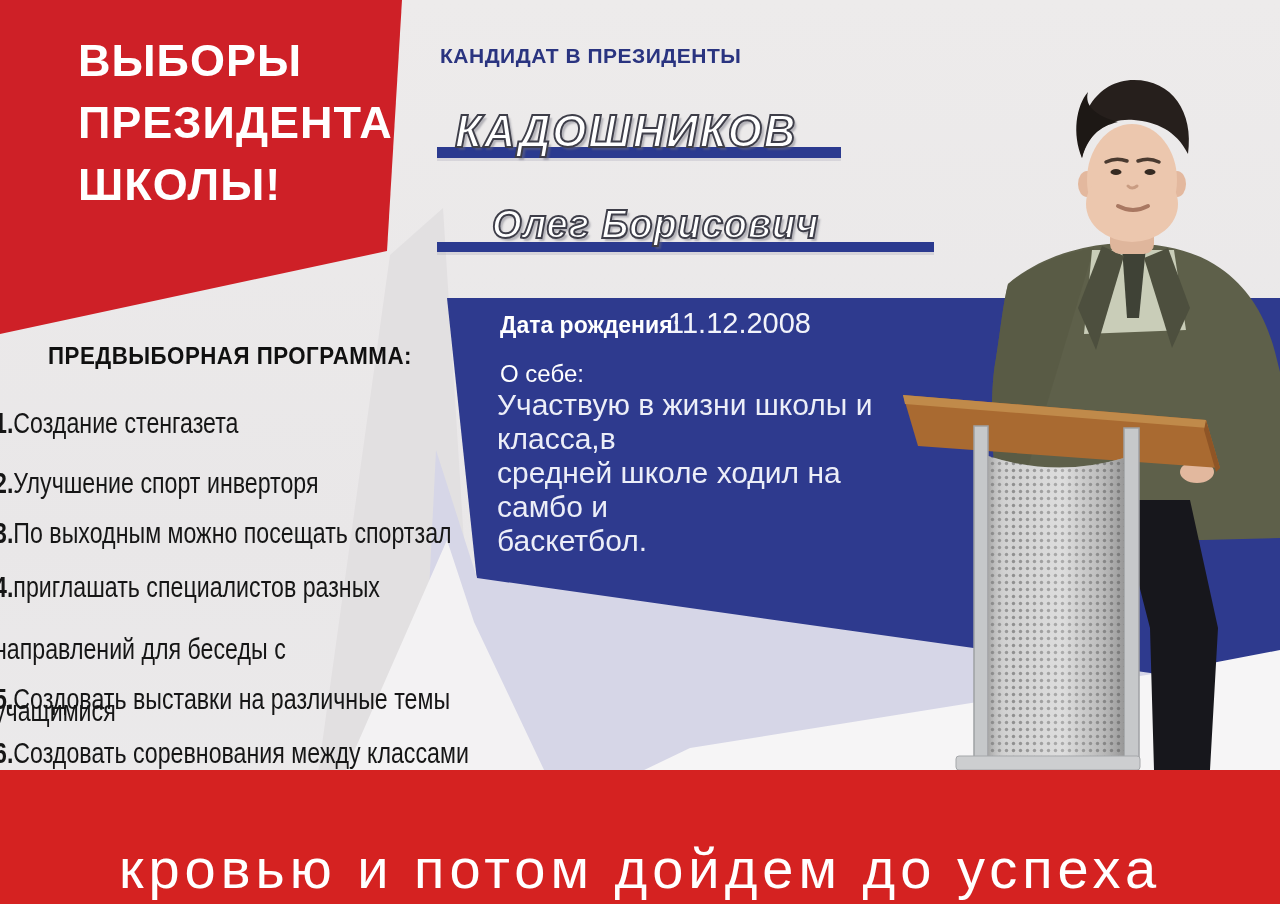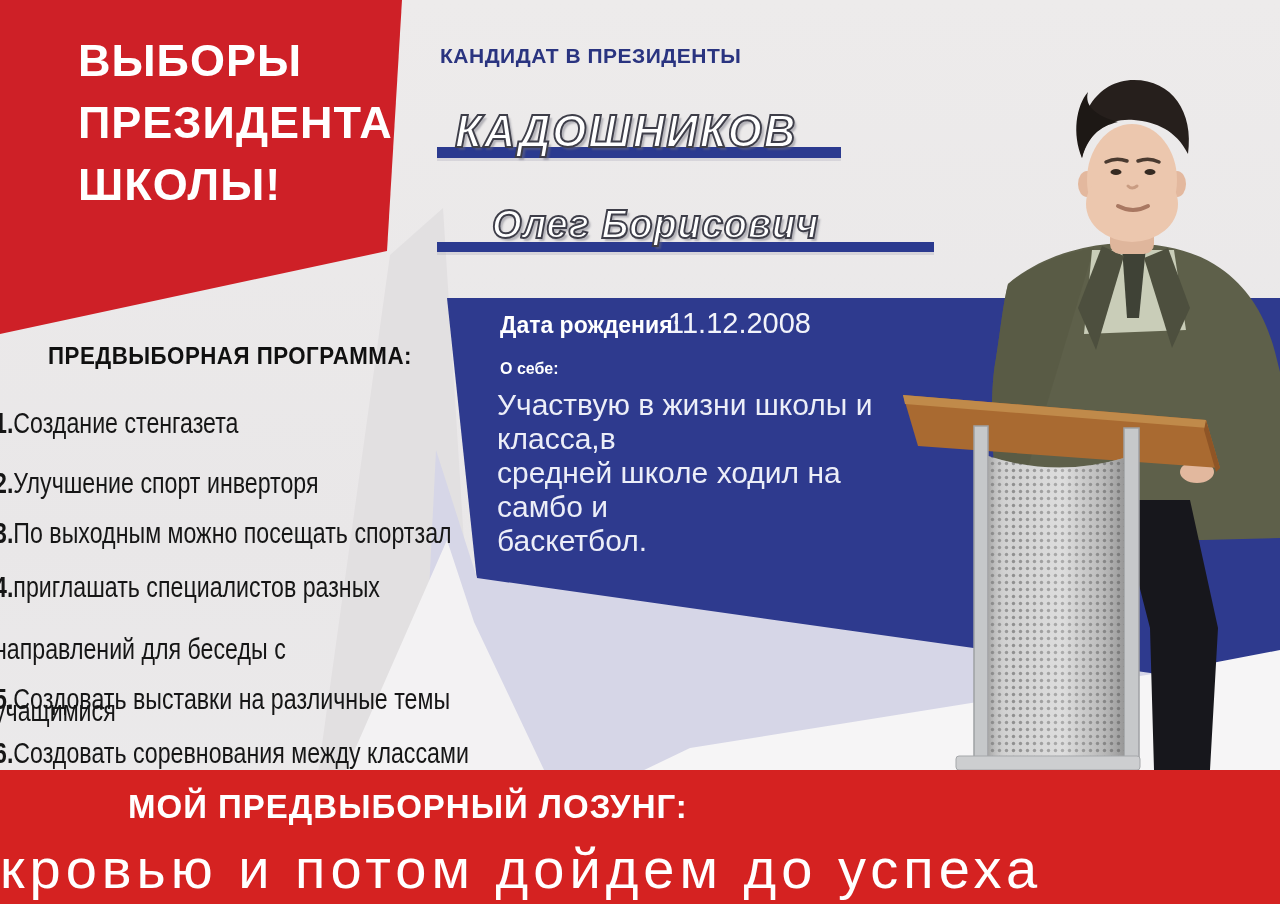--- a/index.html
+++ b/index.html
@@ -40,21 +40,21 @@
     font-size:40px;font-weight:bold;font-style:italic;letter-spacing:1px;
     -webkit-text-stroke:2px #3e3e49;
     text-shadow:3px 3px 2px rgba(110,110,125,.45);
     transform:scaleX(.95);transform-origin:left top;
   }
   .name-bar1{position:absolute;left:437px;top:147px;width:404px;height:11px;background:#2b3a8f;z-index:10;box-shadow:0 3px 0 rgba(150,150,170,.25);}
   .name-bar2{position:absolute;left:437px;top:242px;width:497px;height:10px;background:#2b3a8f;z-index:10;box-shadow:0 3px 0 rgba(150,150,170,.25);}
   
   .birth-label{position:absolute;left:500px;top:312px;z-index:12;color:#fff;font-size:23px;font-weight:bold;}
   .birth-value{position:absolute;left:668px;top:307px;z-index:12;color:#f2f3fa;font-size:29px;}
-  .about-label{position:absolute;left:500px;top:360px;z-index:12;color:#fff;font-size:16px;font-weight:bold;}
+  .about-label{position:absolute;left:500px;top:360px;z-index:12;color:#fff;font-size:24px;font-weight:normal;}
   .about-text{
     position:absolute;left:497px;top:388px;width:400px;z-index:12;color:#eceef8;
     font-size:30px;line-height:34px;white-space:pre-line;
   }
   
   .program-title{
     position:absolute;left:48px;top:343px;z-index:12;color:#101010;
     font-size:23px;font-weight:bold;letter-spacing:.5px;
     transform:scaleX(.97);transform-origin:left top;
   }
@@ -67,21 +67,21 @@
   
   .photo{position:absolute;left:856px;top:68px;width:424px;height:702px;z-index:15;}
   
   .red-bottom{position:absolute;left:0;top:770px;width:1280px;height:134px;background:#d52221;z-index:20;}
   .slogan-label{
     position:absolute;left:128px;top:788px;z-index:21;color:#ffffff;
     font-size:33px;font-weight:bold;letter-spacing:1px;
   }
   .slogan-text{
     position:absolute;left:0;top:836px;width:1280px;z-index:21;color:#ffffff;
-    font-size:56px;letter-spacing:5px;text-align:left;
+    font-size:56px;letter-spacing:5px;text-align:center;
   }
 </style>
 </head>
 <body>
 
 <div class="poster">
 
   <div class="layer wedge-gray"></div>
   <div class="layer blue-panel"></div>
   <div class="layer wedge-lavender"></div>
@@ -176,16 +176,15 @@
 
         <path d="M132,388 Q200,410 268,390 L268,694 L132,694 Z" fill="url(#perf)"></path>
         <path d="M132,388 Q200,410 268,390 L268,694 L132,694 Z" fill="url(#cylShade)"></path>
 
         <rect x="100" y="688" width="184" height="14" rx="3" fill="#cdced0" stroke="#a5a7aa" stroke-width="1"></rect>
       </g>
     </svg>
   </div>
 
   <div class="red-bottom"></div>
-  <div class="slogan-label">МОЙ ПРЕДВЫБОРНЫЙ ЛОЗУНГ:</div>
   <div class="slogan-text">кровью и потом дойдем до успеха</div>
 
 </div>
 
 </body></html>

